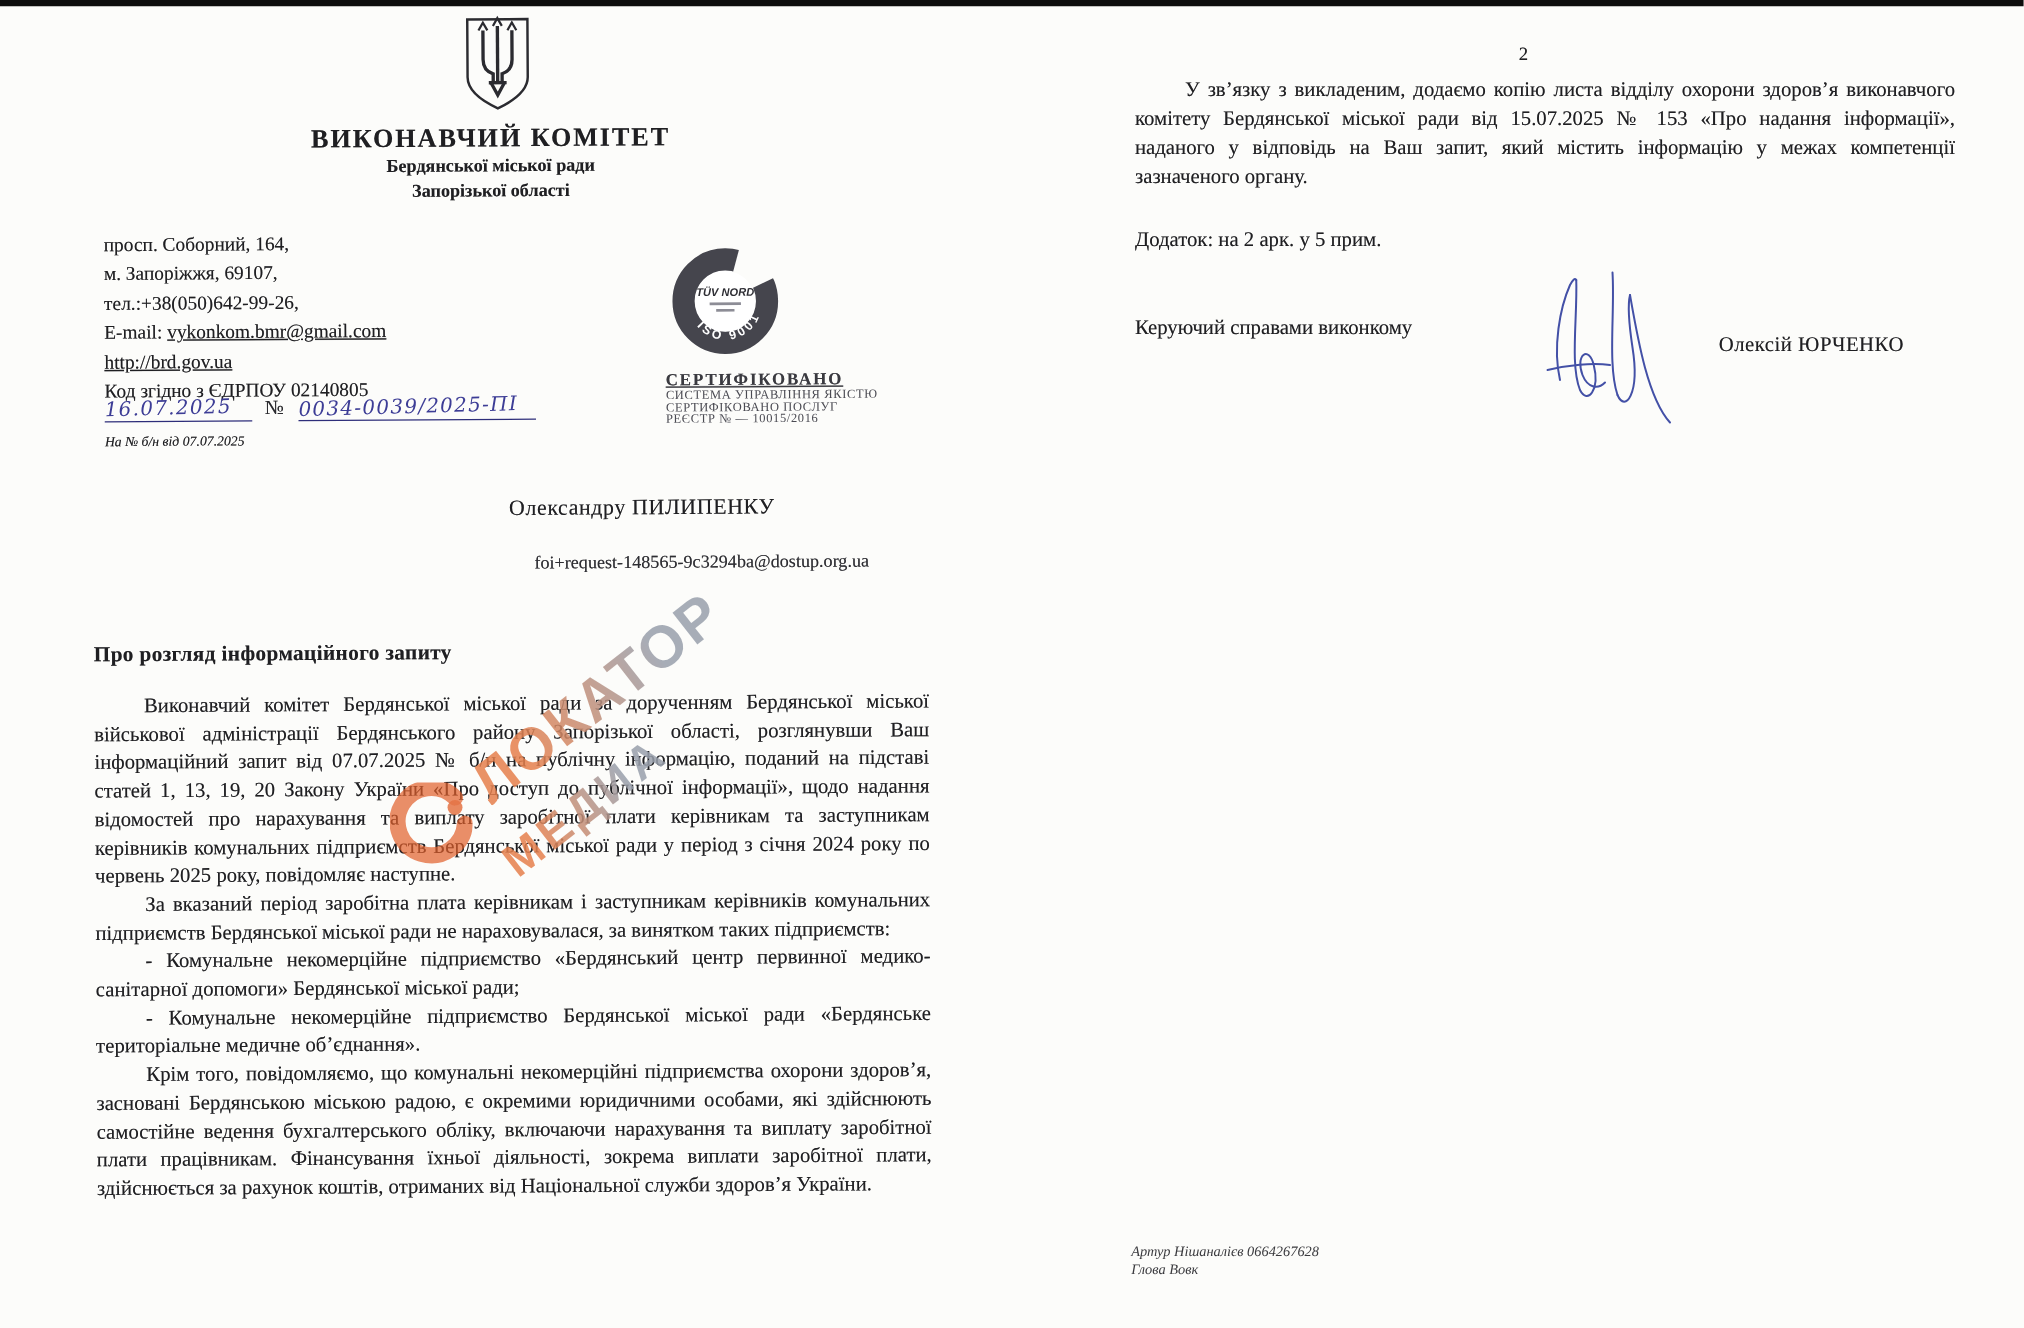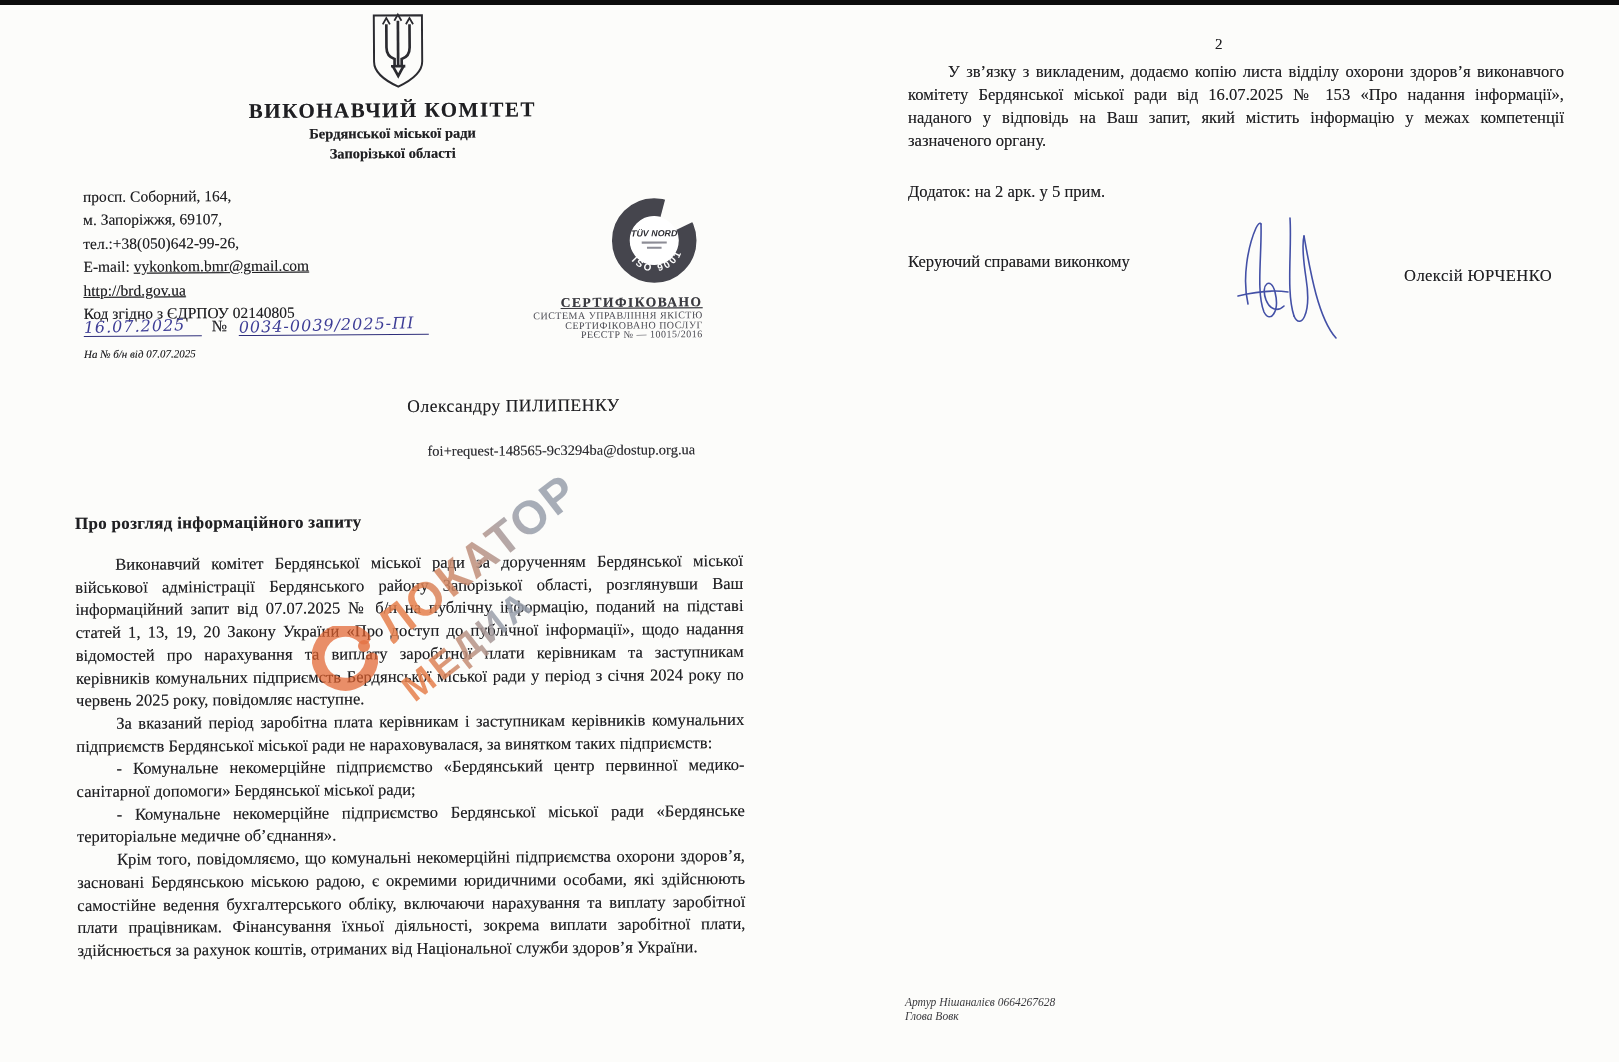--- a/index.html
+++ b/index.html
@@ -25,21 +25,21 @@
   .hand{
     font-style:italic;color:#3d3d96;letter-spacing:1px;
     font-family:"DejaVu Serif",serif;display:inline-block;transform:rotate(-1.2deg);
   }
   .hand-underline{border-bottom:1.6px solid #2e2e7a;display:inline-block;}
   .hand-date{width:118px;}
   .hand-no{width:190px;margin-left:8px;}
   .no-sign{color:#2a2a2e;margin-left:6px;}
   .ref-line{left:85px;top:346px;font-size:11px;font-style:italic;}
 
-  .stamp{left:534px;top:194px;width:170px;text-align:right;}
+  .stamp{left:534px;top:194px;width:170px;text-align:left;}
   .stamp-cert{font-size:13.5px;letter-spacing:1.5px;color:#3a3a40;text-decoration:underline;font-weight:bold;margin-top:2px;}
   .stamp-small{font-size:10px;line-height:9.5px;color:#4a4a52;letter-spacing:.5px;}
 
   .addressee{left:408px;top:396px;font-size:17.5px;letter-spacing:.5px;}
   .addressee-email{left:428px;top:443px;font-size:14.5px;color:#2e2e33;}
 
   .subject{left:75px;top:512px;font-size:17px;font-weight:bold;letter-spacing:.3px;}
   .body-text{left:75px;top:552px;width:668px;font-size:16.6px;line-height:22.7px;text-align:justify;}
   .body-text p{margin:0;text-indent:40px;}
 
@@ -55,21 +55,21 @@
   .wm2{left:420px;top:668px;font-size:37px;letter-spacing:4px;}
   .wm-icon{left:312px;top:626px;width:66px;height:66px;opacity:.88;}
 
   
   .page2{position:absolute;left:810px;top:0;width:809px;height:1062px;}
   .pagenum{left:405px;top:36px;font-size:15px;}
   .p2-par{left:98px;top:60px;width:656px;font-size:16.6px;line-height:23px;text-align:justify;}
   .p2-par p{margin:0;text-indent:40px;}
   .attach{left:98px;top:182px;font-size:16.6px;}
   .sign-title{left:98px;top:252px;font-size:16.6px;}
-  .sign-name{left:594px;top:266px;font-size:16.6px;letter-spacing:.4px;}
+  .sign-name{left:565px;top:266px;font-size:16.6px;letter-spacing:.4px;}
   .signature{left:408px;top:208px;width:135px;height:140px;}
   .footer{left:95px;top:996px;font-size:11.5px;line-height:13.5px;color:#3a3a3e;font-style:italic;}
 </style>
 </head>
 <body>
 
 <div class="scan-edge-top"></div>
 
 <div class="page1">
 
@@ -152,21 +152,21 @@
 <svg class="abs wm wm-icon" viewBox="0 0 66 66">
   <path d="M52 12 A 27 27 0 1 0 60 33" fill="none" stroke="#e2602c" stroke-width="13" stroke-linecap="round" opacity="0.8"></path>
   <circle cx="52" cy="20" r="6" fill="#e2602c" opacity="0.85"></circle>
 </svg>
 
 <div class="page2">
 
   <div class="abs pagenum blurry">2</div>
 
   <div class="abs p2-par blurry">
-    <p>У зв’язку з викладеним, додаємо копію листа відділу охорони здоров’я виконавчого комітету Бердянської міської ради від 16.07.2025 № 153 «Про надання інформації», наданого у відповідь на Ваш запит, який містить інформацію у межах компетенції зазначеного органу.</p>
+    <p>У зв’язку з викладеним, додаємо копію листа відділу охорони здоров’я виконавчого комітету Бердянської міської ради від 15.07.2025 № 153 «Про надання інформації», наданого у відповідь на Ваш запит, який містить інформацію у межах компетенції зазначеного органу.</p>
   </div>
 
   <div class="abs attach blurry">Додаток: на 2 арк. у 5 прим.</div>
 
   <div class="abs sign-title blurry">Керуючий справами виконкому</div>
 
   <svg class="abs signature" viewBox="0 0 135 140">
     <g fill="none" stroke="#2f3e9e" stroke-width="1.6" opacity="0.9" stroke-linecap="round">
       <path d="M30 96 C24 70 30 38 38 20 C40 16 42 14 43 16"></path>
       <path d="M43 16 C44 46 38 84 46 104 C52 116 62 104 57 84 C53 68 42 76 48 92 C52 102 60 104 66 98"></path>

